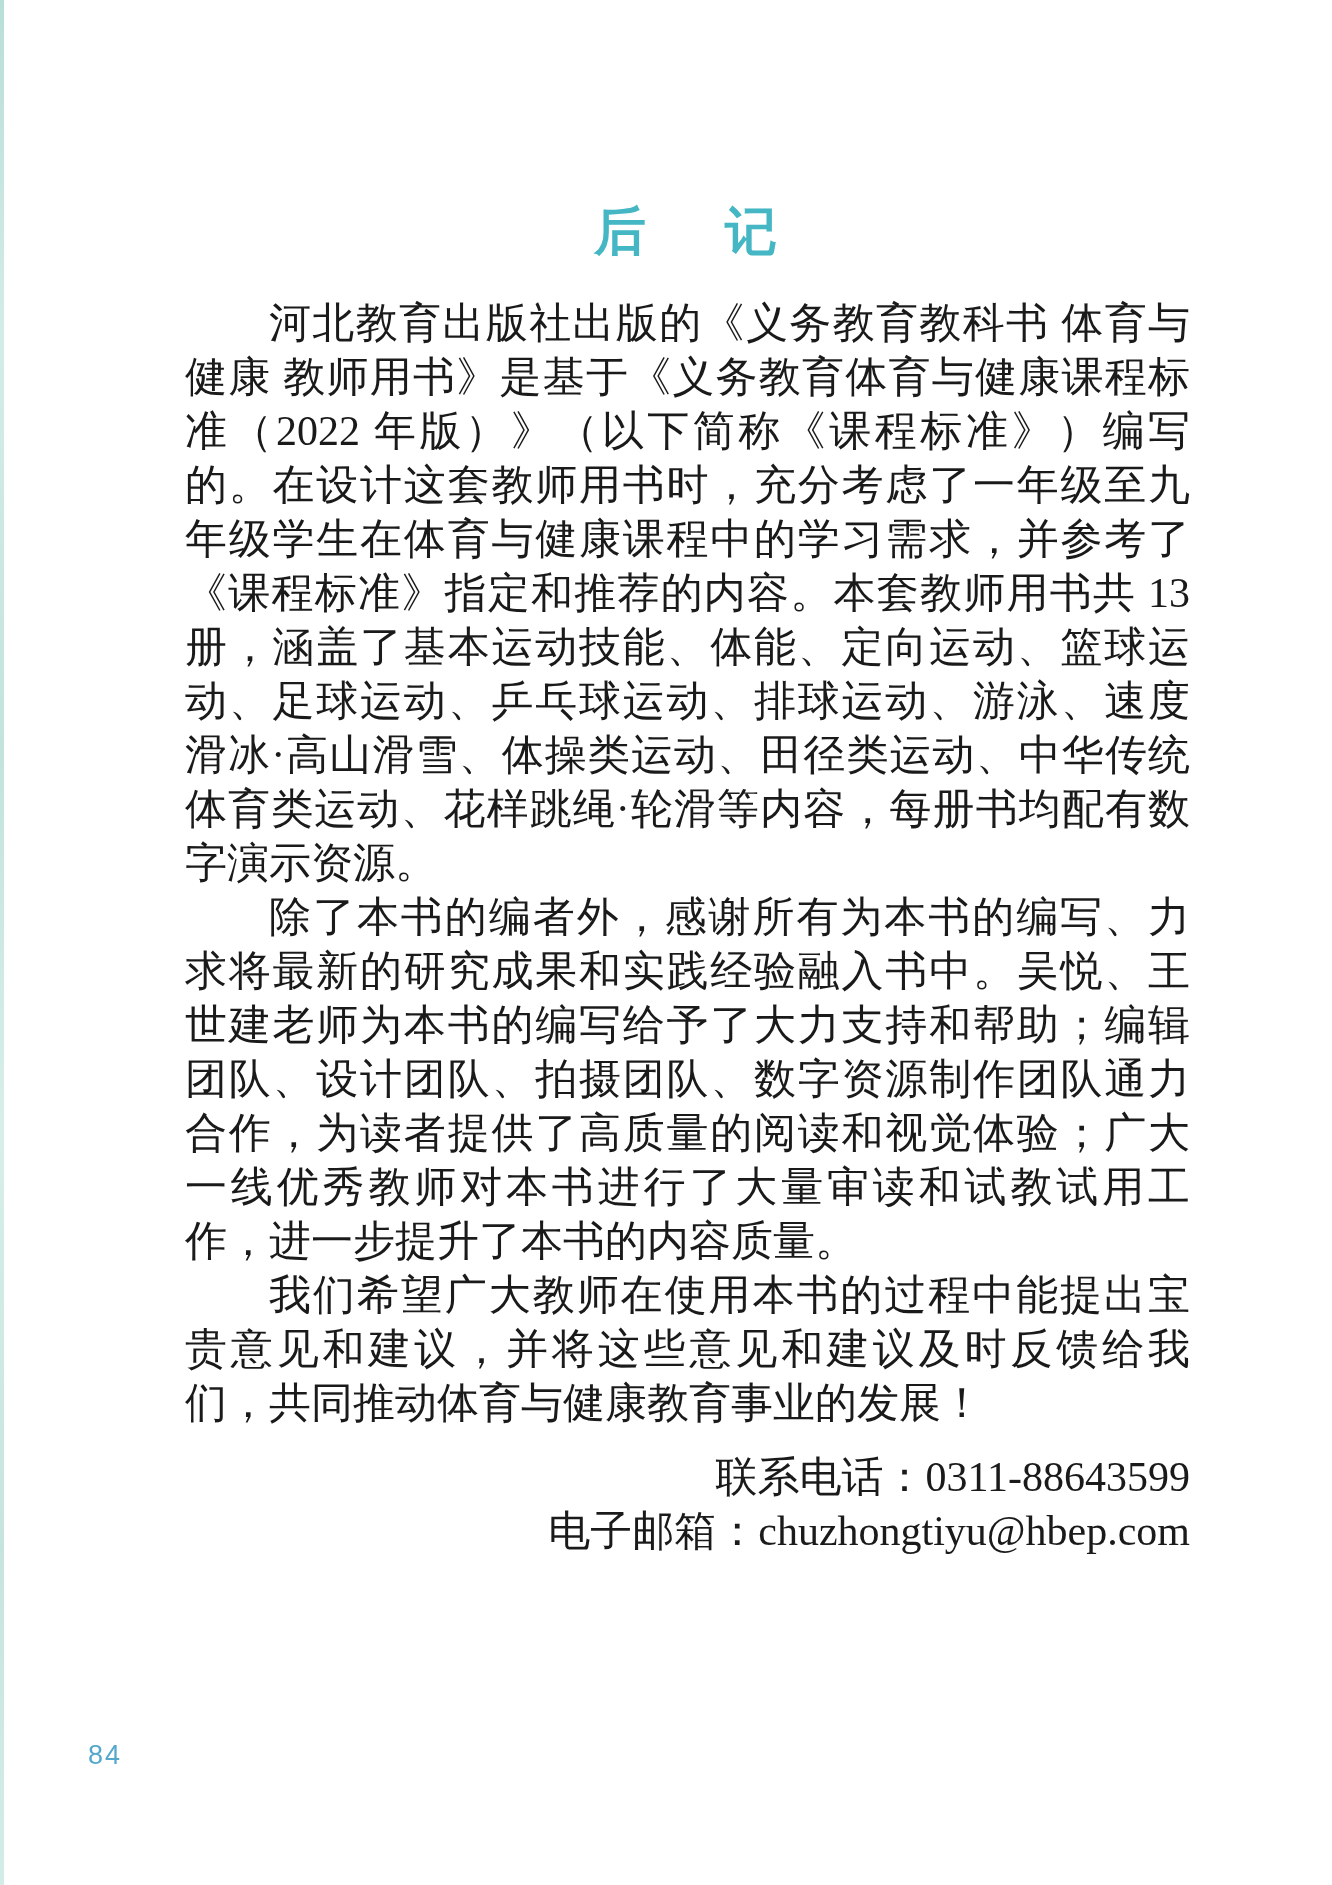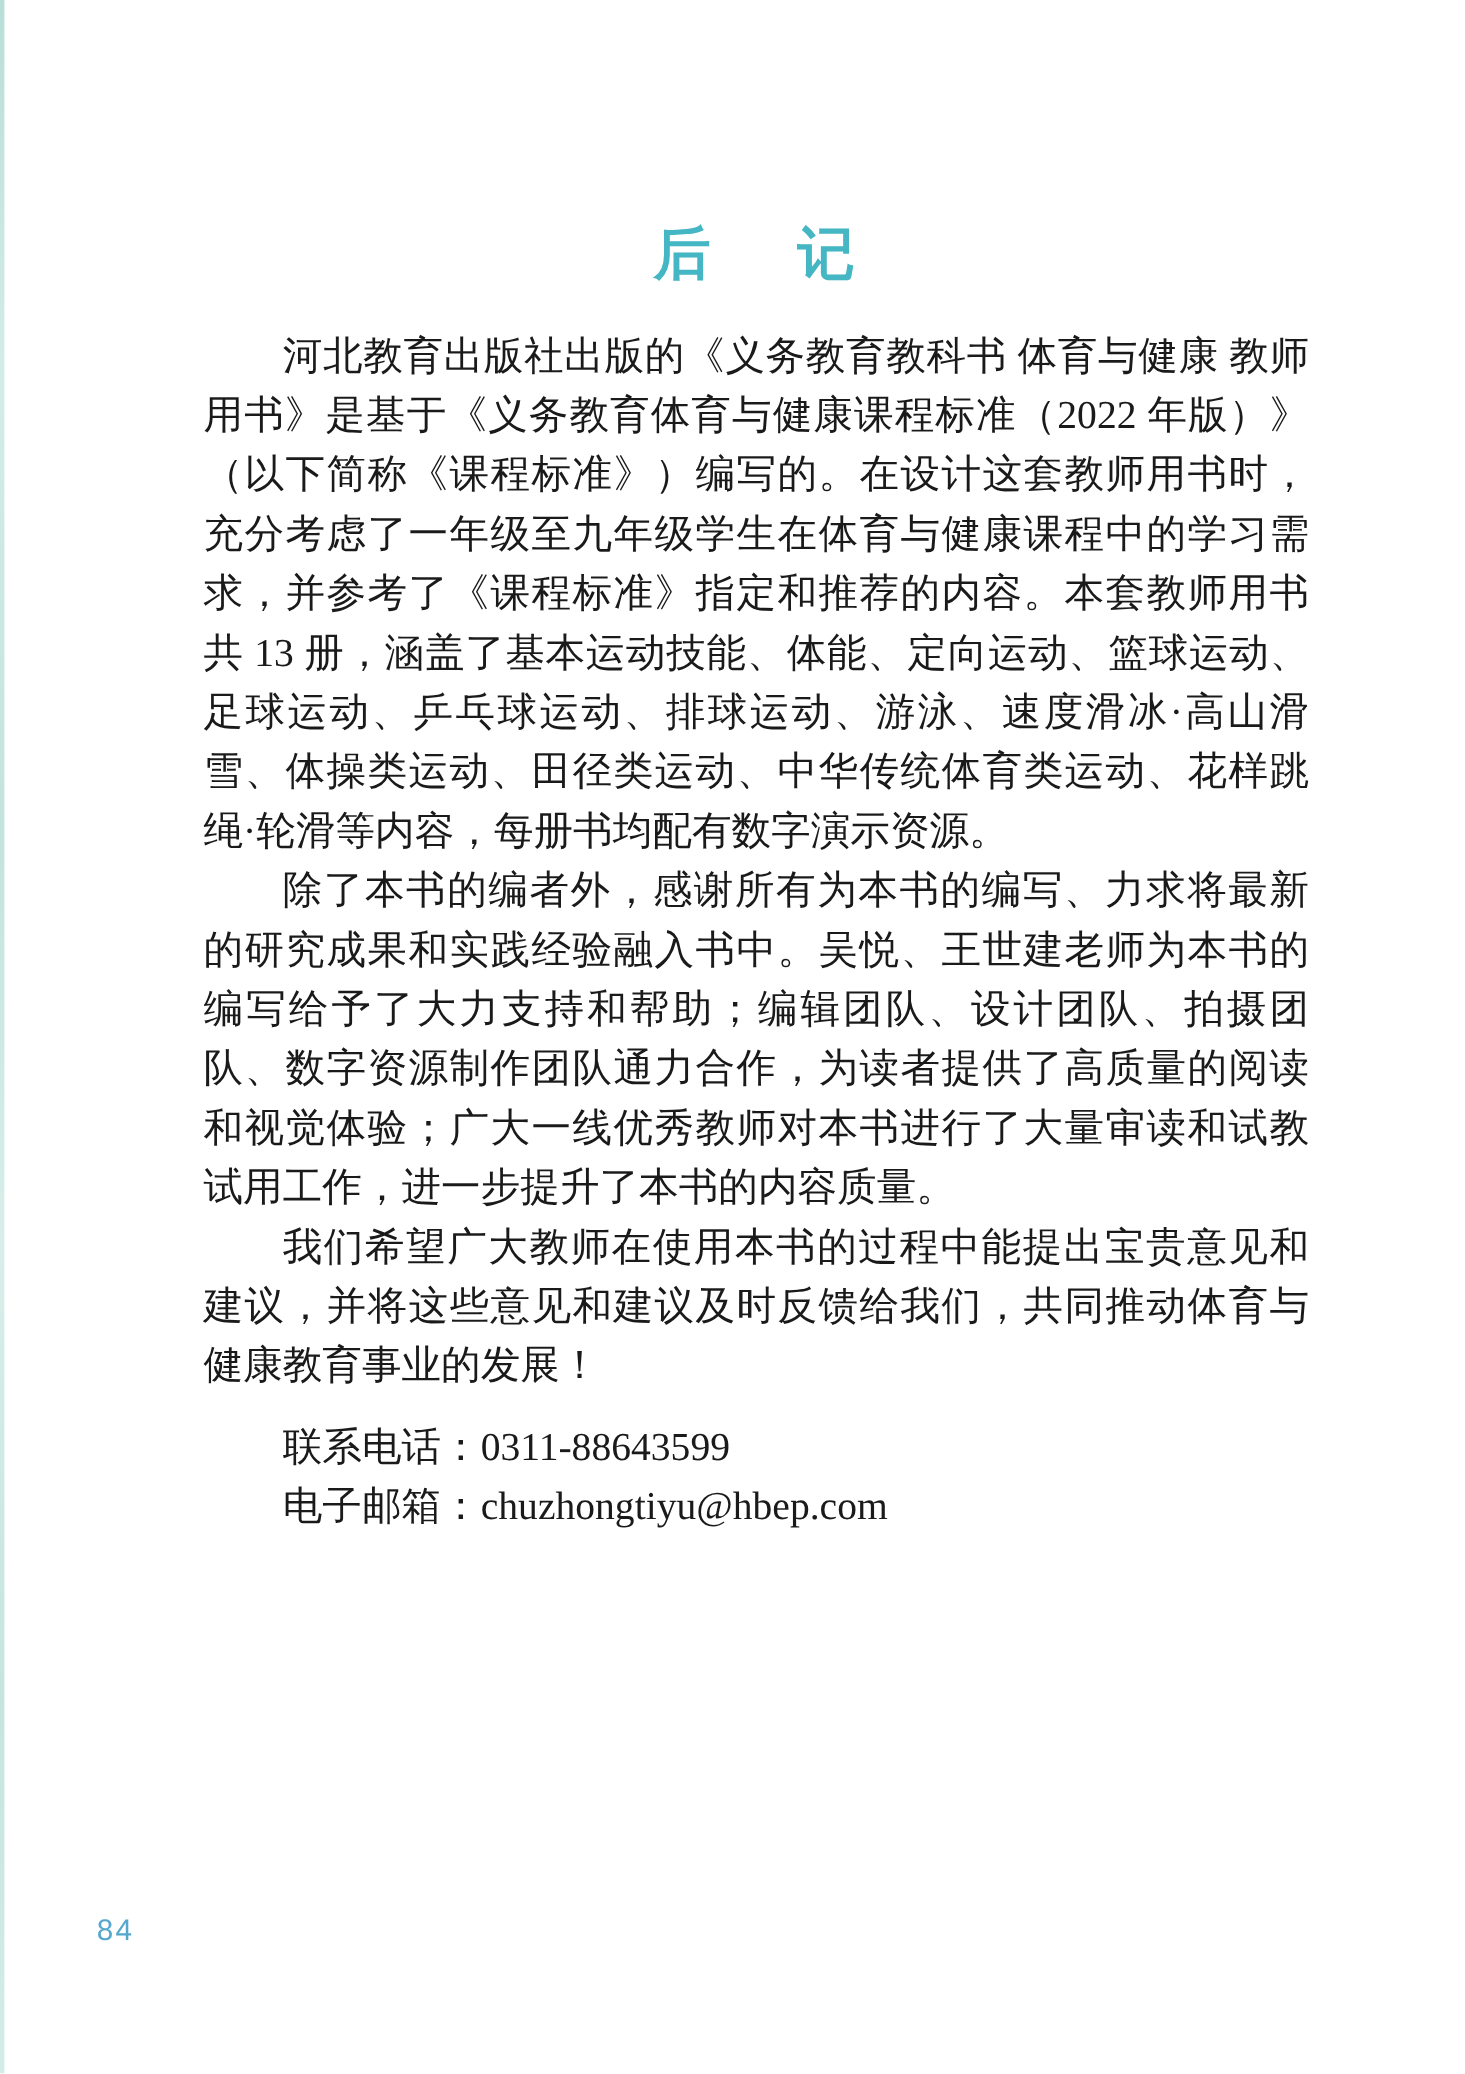--- a/index.html
+++ b/index.html
@@ -34,32 +34,32 @@
   }
   .body-text {
     position: absolute;
     left: 185px;
     width: 1005px;
     top: 296px;
     color: #1a1a1a;
   }
   .body-text p {
     margin: 0;
-    font-size: 36px;
+    font-size: 42px;
     line-height: 54px;
     text-indent: 2em;
     text-align: justify;
     text-justify: inter-ideograph;
     color: #1a1a1a;
   }
   .contact {
     margin-top: 20px;
   }
   .contact p {
-    text-align: left;
+    text-align: right;
   }
   .page-number {
     position: absolute;
     left: 88px;
     top: 1740px;
     font-size: 27px;
     letter-spacing: 2px;
     font-family: "Liberation Sans", "DejaVu Sans", sans-serif;
   }
 </style>

